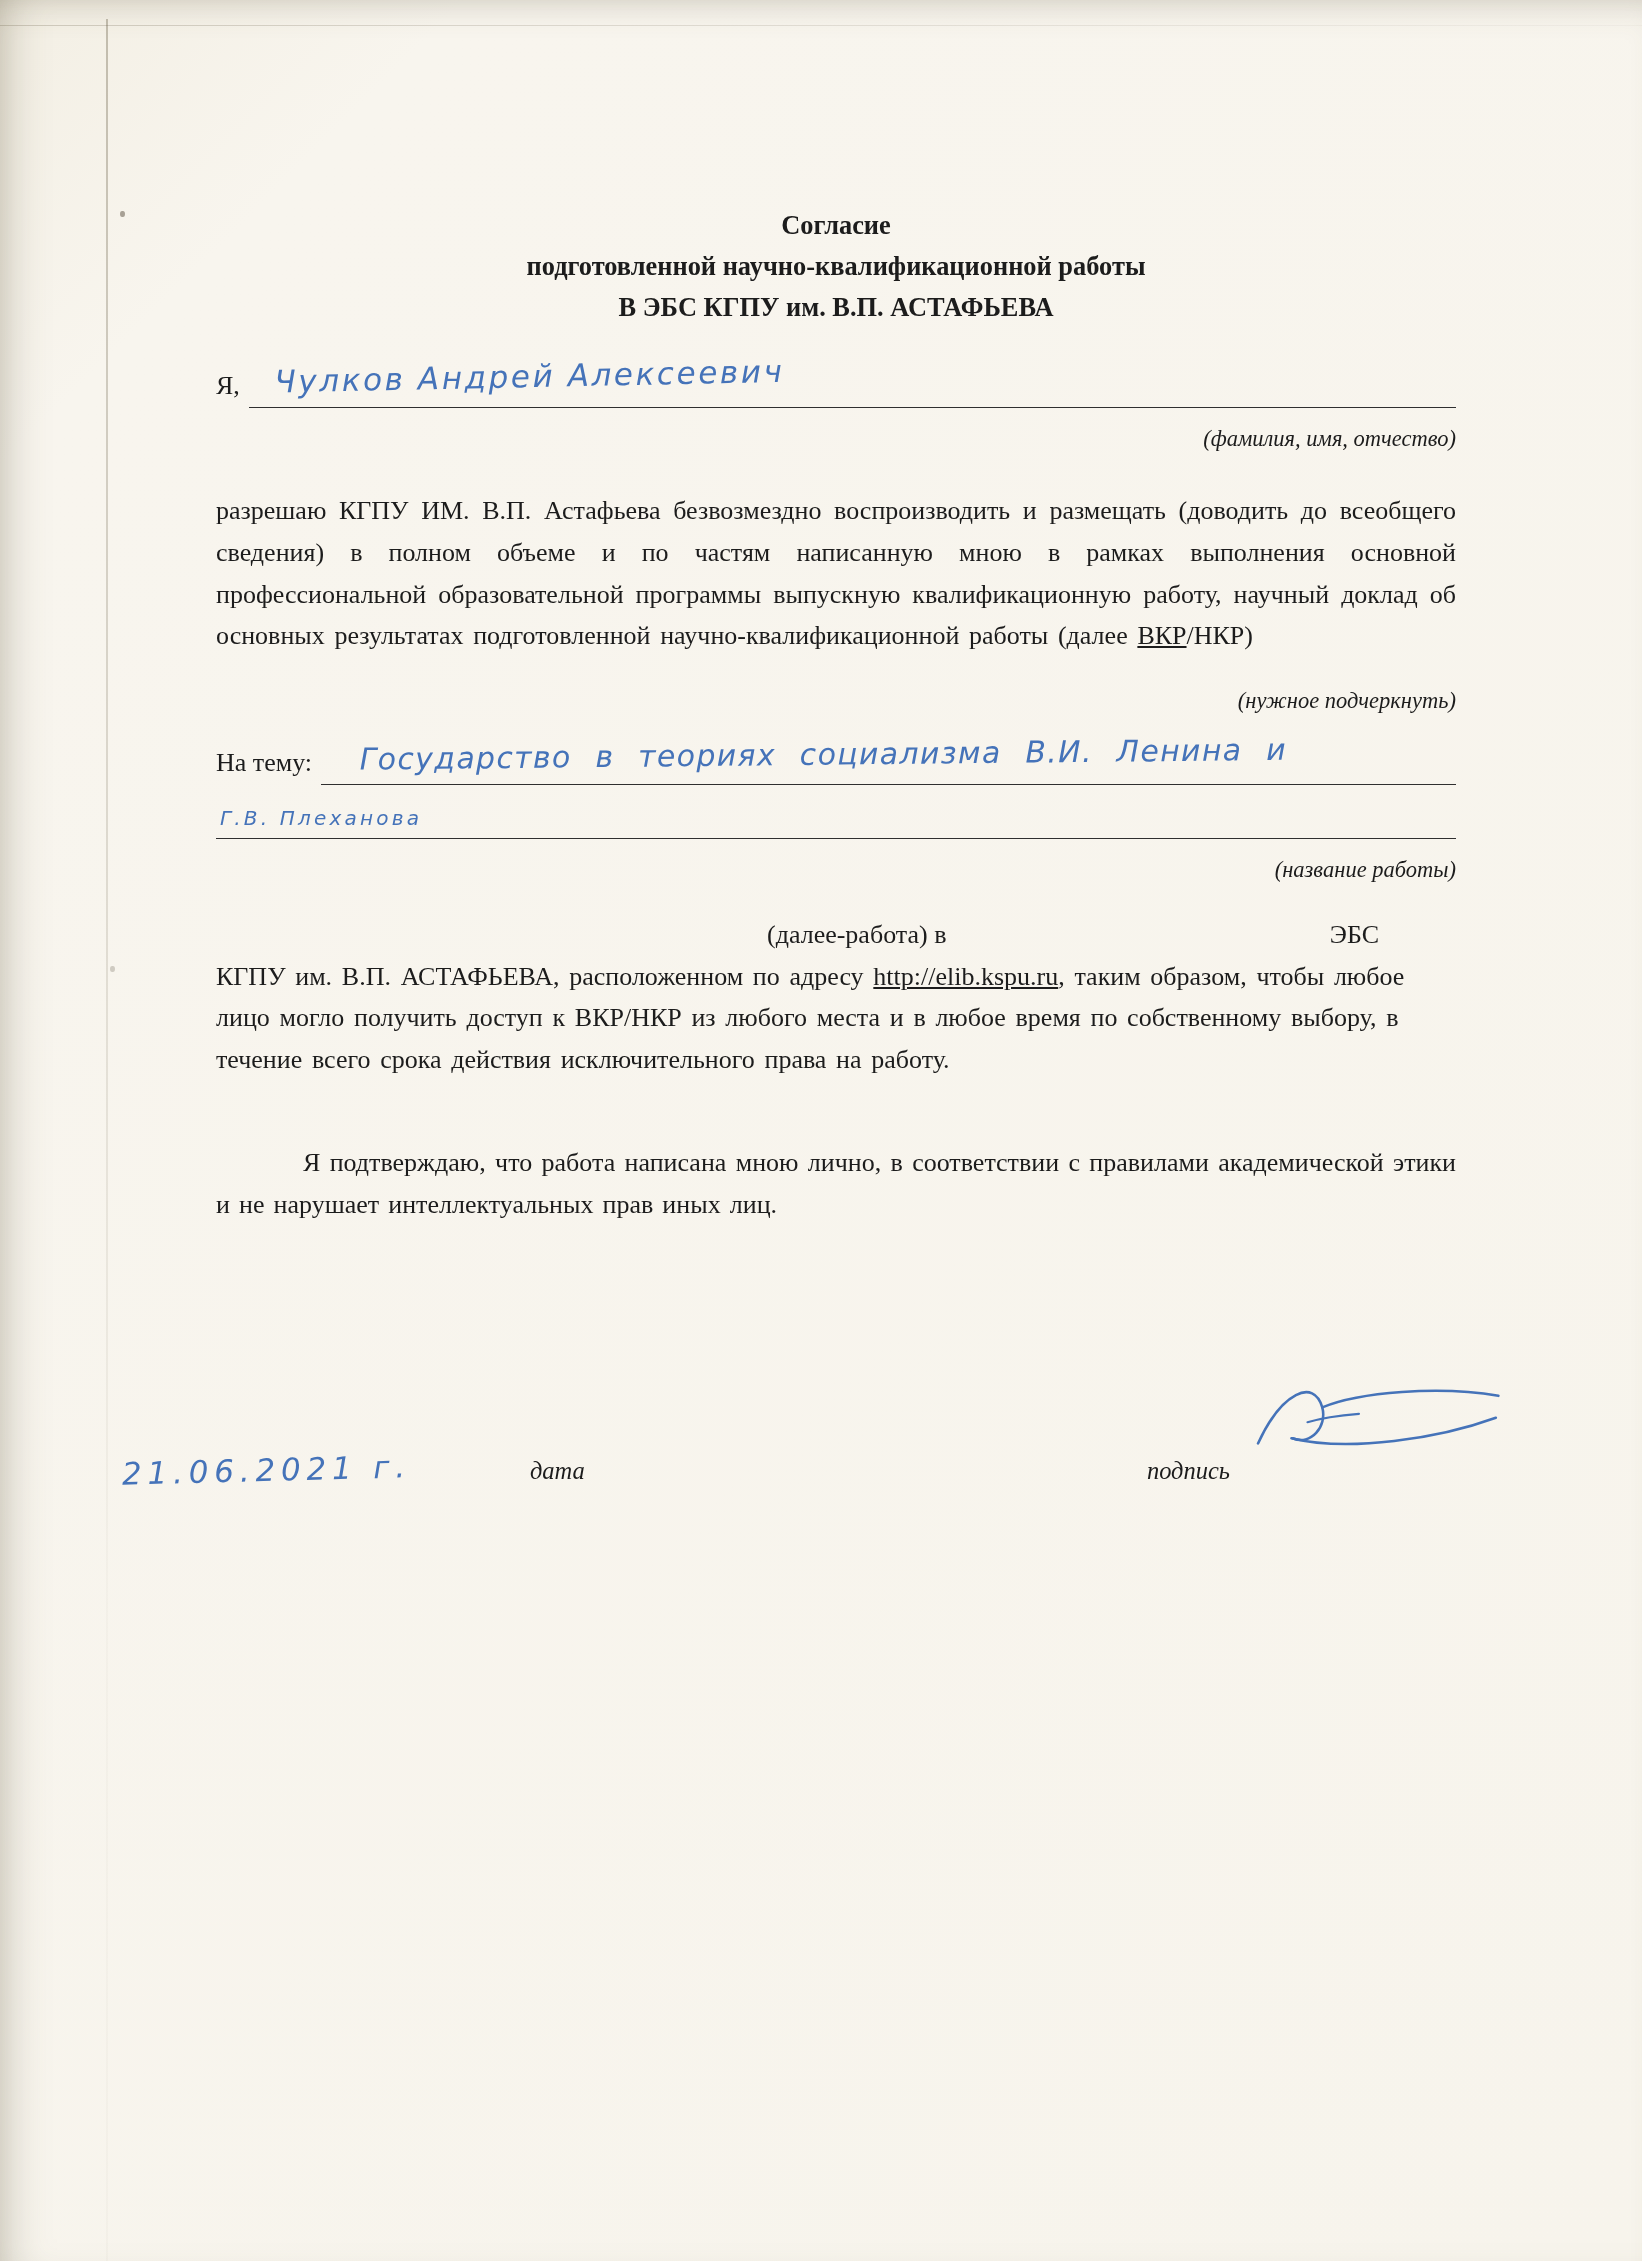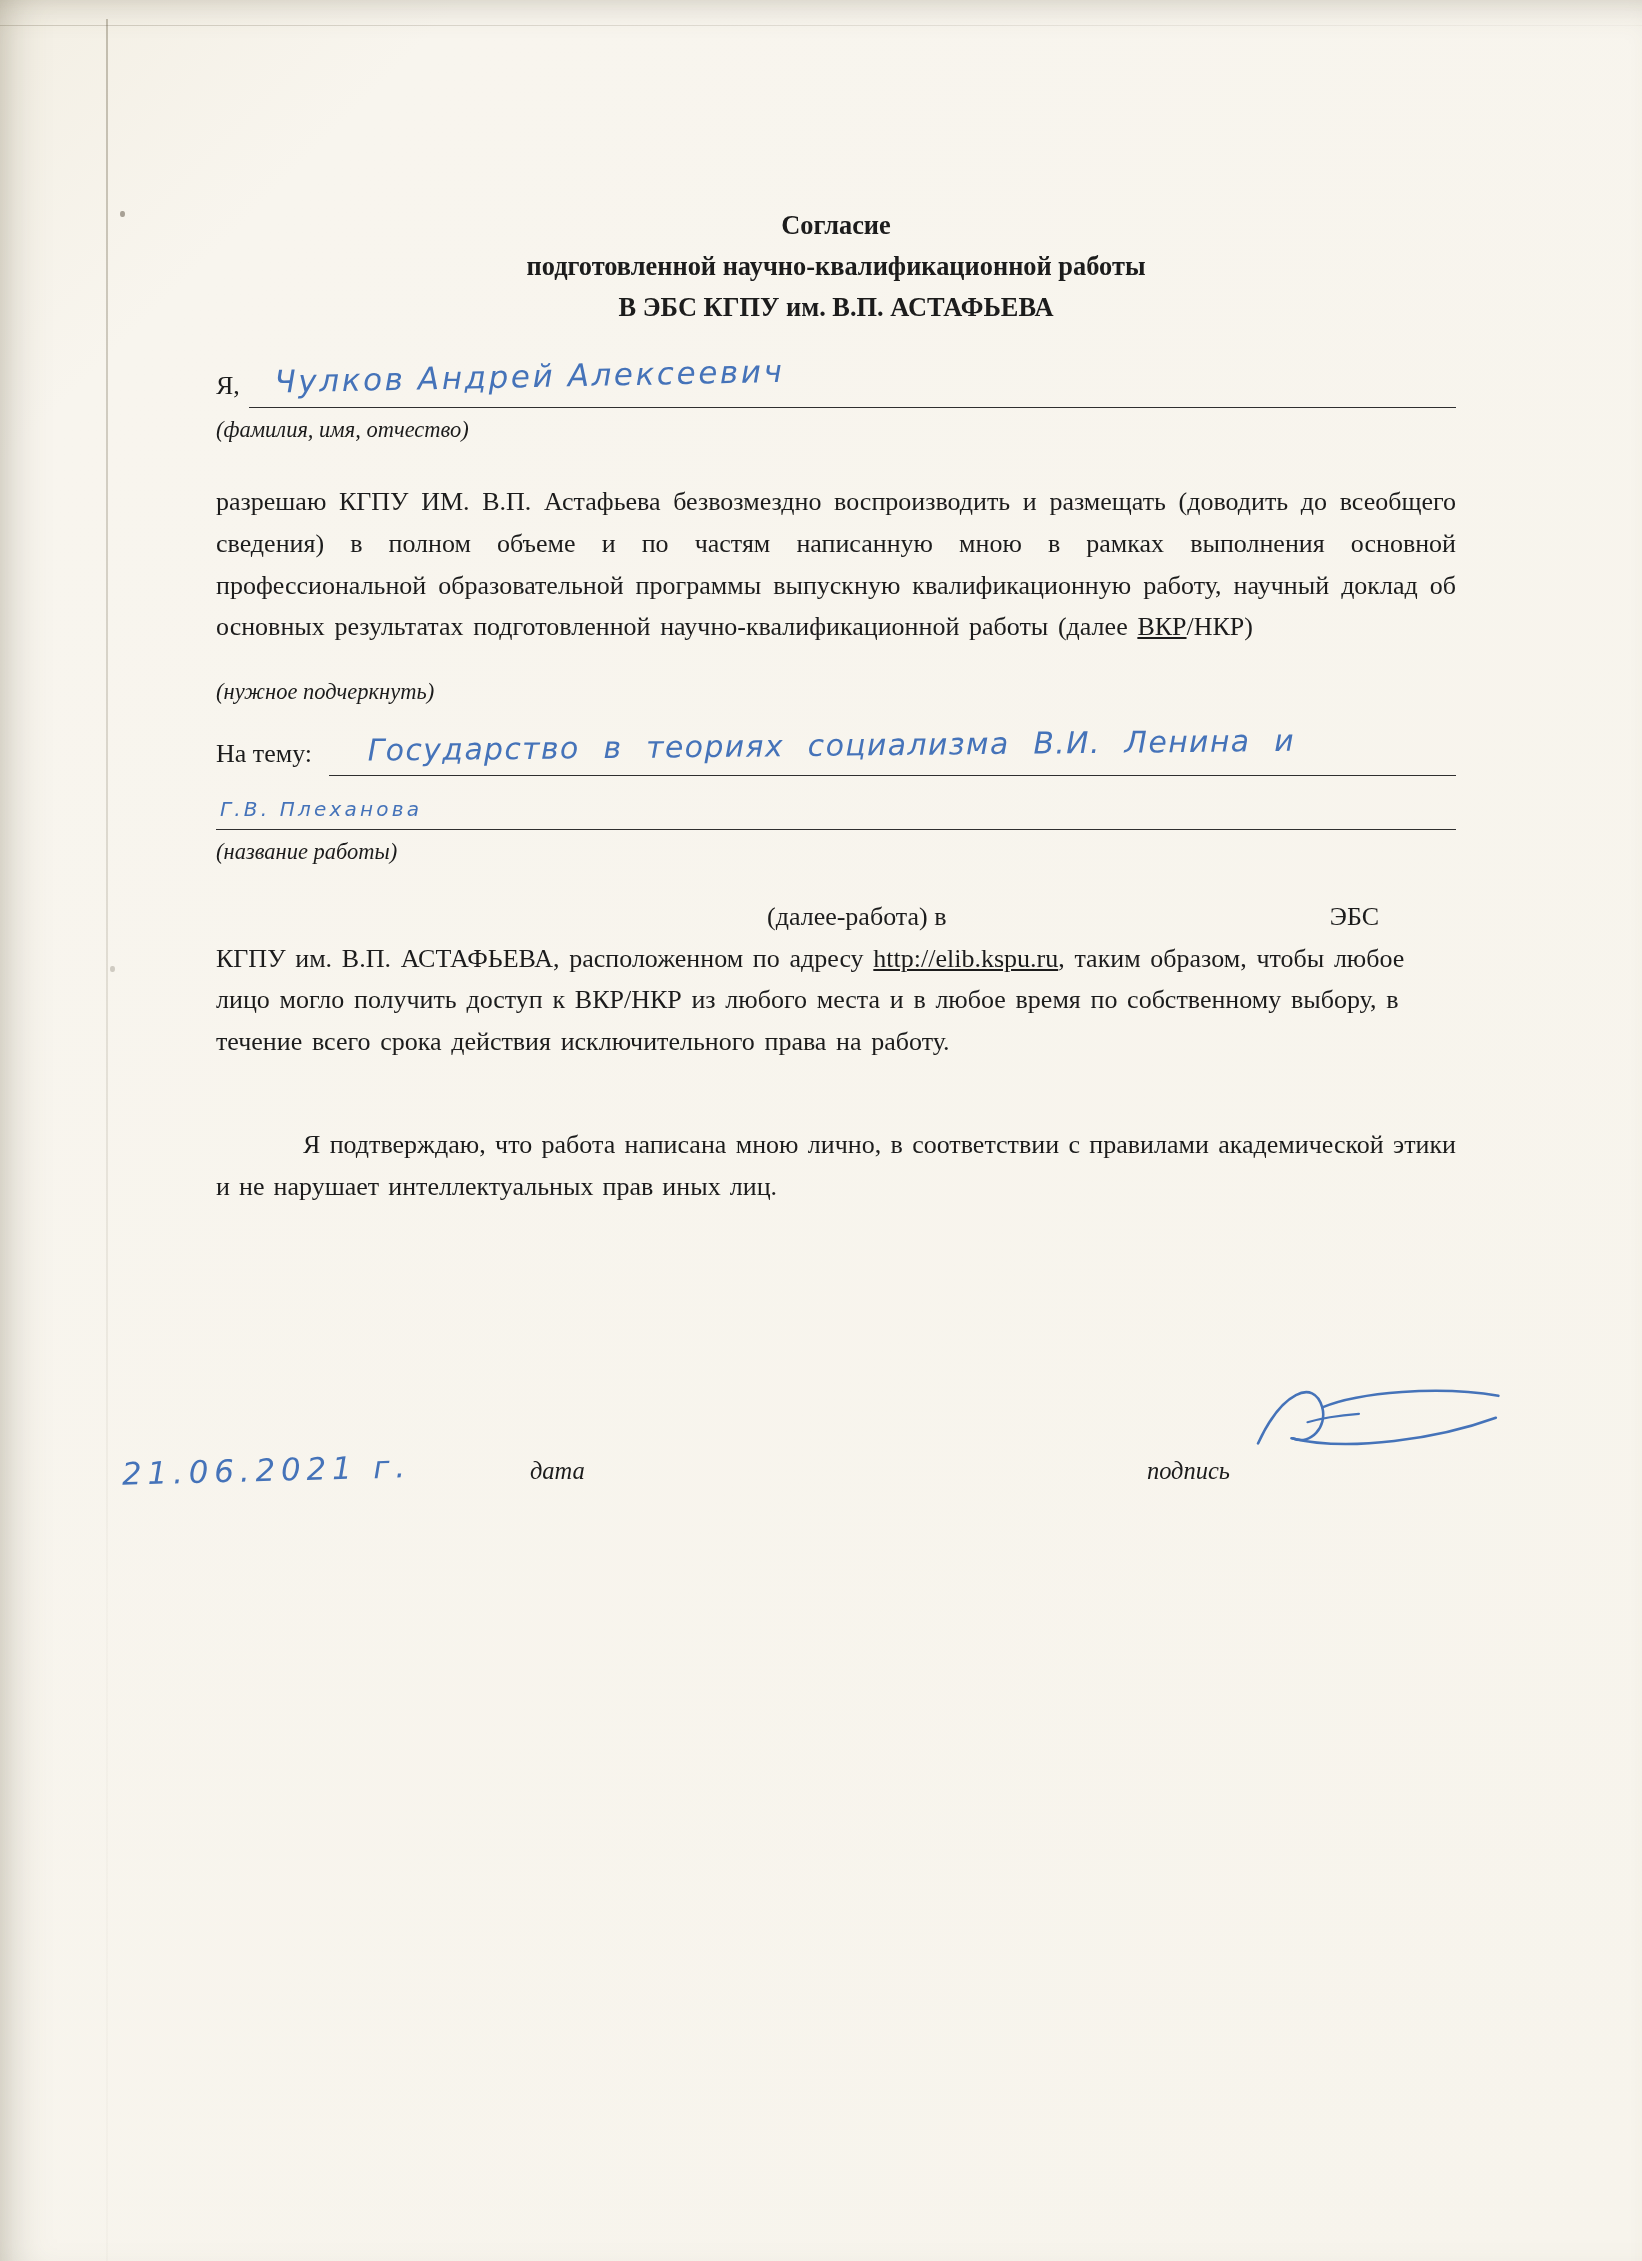--- a/index.html
+++ b/index.html
@@ -28,21 +28,21 @@
   .speck {
     position: absolute; width: 4.5px; height: 6.4px; border-radius: 50%;
     background: rgba(70,60,45,0.45);
   }
   .content {
     position: absolute; left: 216px; width: 1240px; top: 205px;
     font-size: 26px; line-height: 1.6;
   }
   .title-block { text-align: center; font-weight: bold; font-size: 26.4px; line-height: 1.55; }
   .title-line { white-space: nowrap; }
-  .caption { text-align: left; font-style: italic; font-size: 22.5px; margin-top: 4px; }
+  .caption { text-align: right; font-style: italic; font-size: 22.5px; margin-top: 13px; }
   .hw {
     font-family: "DejaVu Sans", sans-serif;
     font-style: italic;
     color: #4573b9;
     letter-spacing: 1.3px;
   }
   .name-row { display: flex; align-items: flex-end; margin-top: 30px; }
   .ya-label { flex: 0 0 auto; padding-bottom: 1.3px; }
   .fill-line {
     flex: 1 1 auto; margin-left: 9px;
@@ -50,21 +50,21 @@
     min-height: 37px;
   }
   .hw-name {
     display: inline-block; font-size: 31px; padding-left: 26px;
     transform: rotate(-1.2deg); transform-origin: left bottom;
     letter-spacing: 2.6px;
   }
   .par { text-align: justify; word-spacing: 3.2px; }
   .par-1 { margin-top: 33px; }
   .underlined { text-decoration: underline; }
-  .topic-row { display: flex; align-items: flex-end; margin-top: 17px; gap: 8px; }
+  .topic-row { display: flex; align-items: flex-end; margin-top: 17px; }
   .hw-topic1 {
     display: inline-block; font-size: 30px; padding-left: 39px;
     transform: rotate(-0.6deg); transform-origin: left bottom;
     word-spacing: 13px; white-space: nowrap;
   }
   .topic-line2 {
     border-bottom: 1.9px solid #2f2f2f; min-height: 40px; margin-top: 11.6px;
   }
   .hw-topic2 { display: inline-block; font-size: 20px; padding-left: 3.9px; letter-spacing: 3.2px; }
   .dalee-line { display: flex; margin-top: 26px; }

